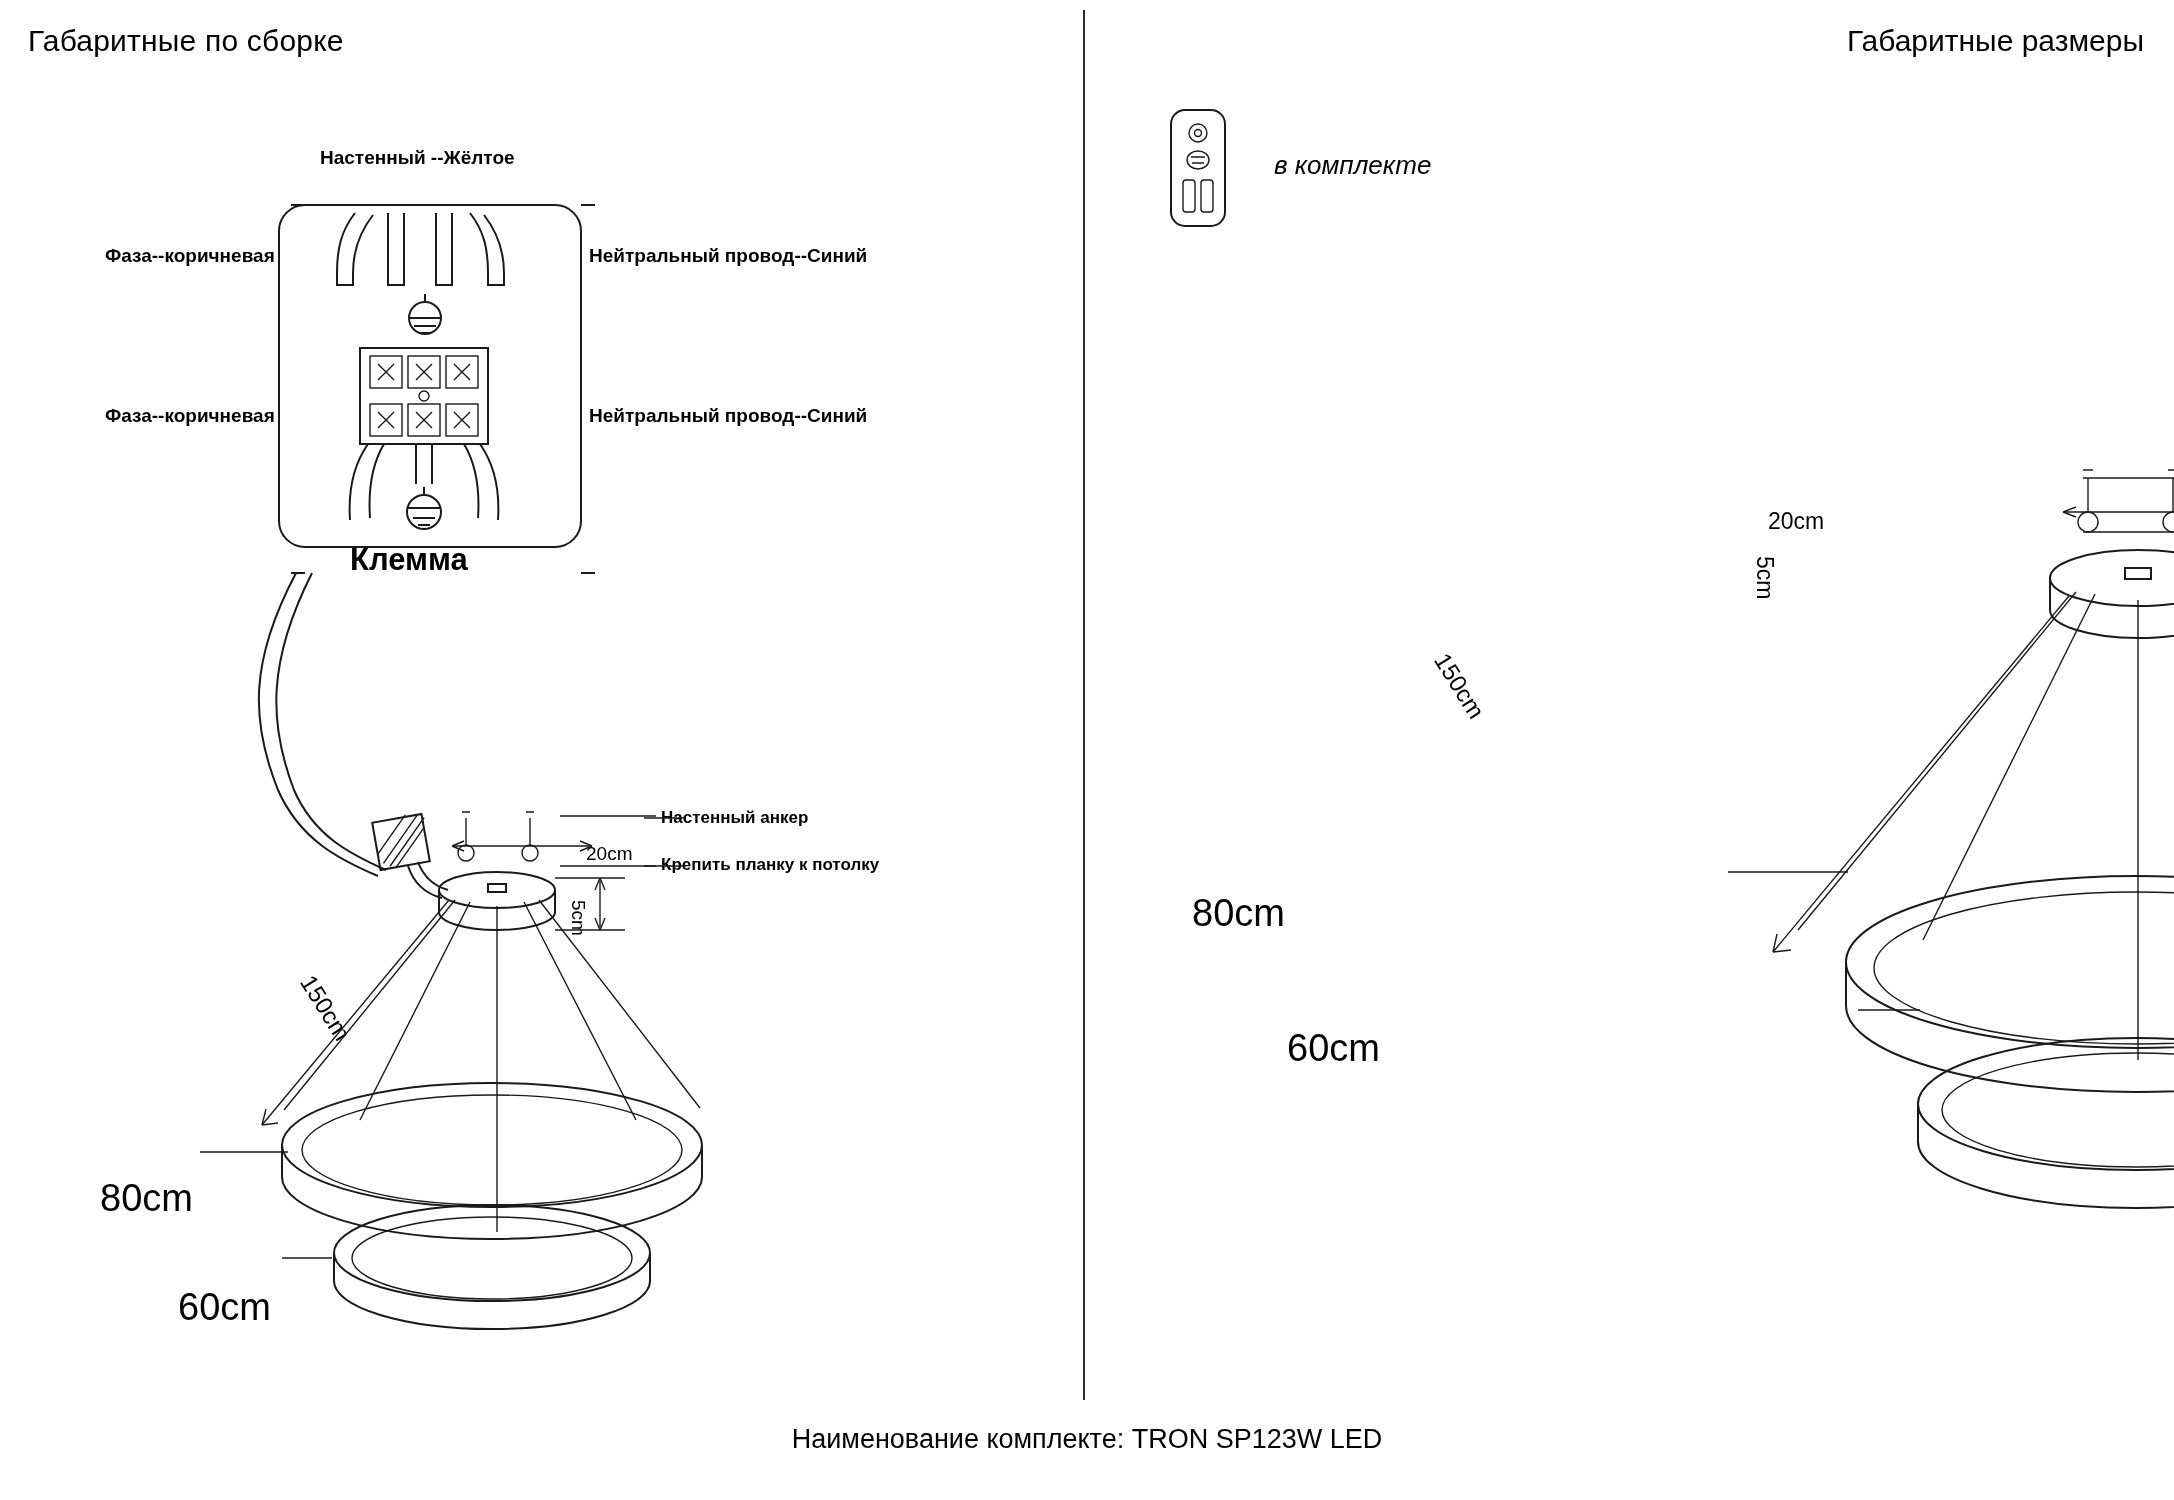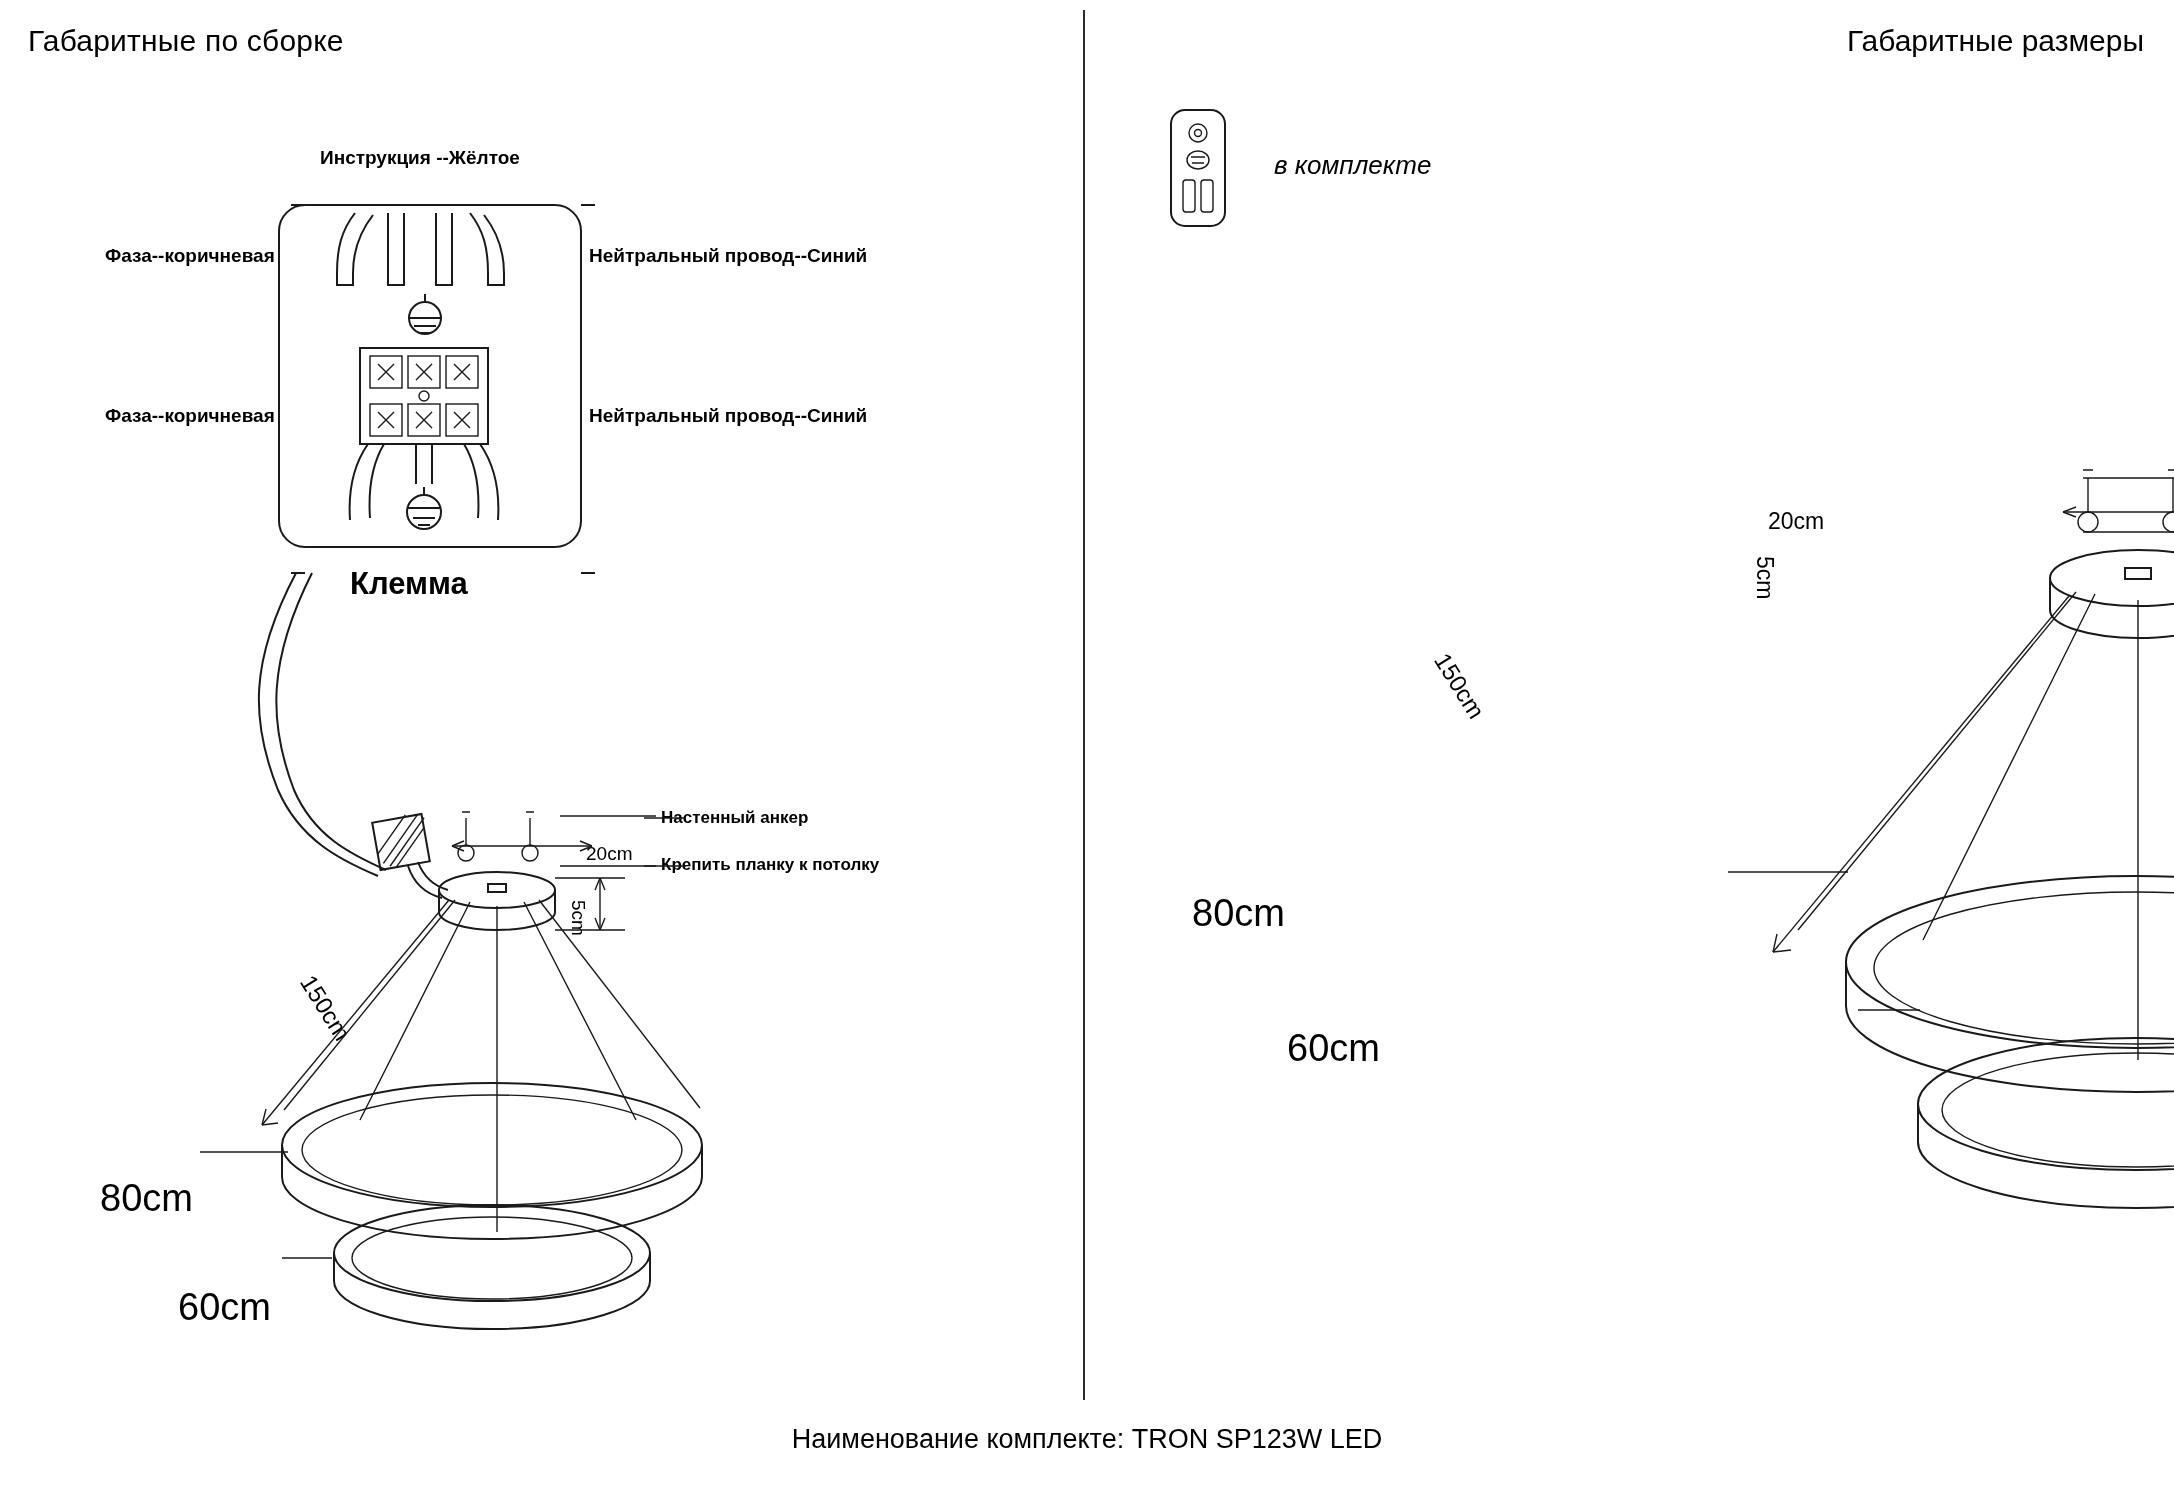--- a/index.html
+++ b/index.html
@@ -93,26 +93,26 @@
 </head>
 <body>
 
 <div class="page">
 
   <div class="divider-v"></div>
 
   <div class="title-left">Габаритные по сборке</div>
   <div class="title-right">Габаритные размеры</div>
 
-  <div class="lbl" style="left:320px; top:147px;">Инструкция --Жёлтое</div>
+  <div class="lbl" style="left:320px; top:147px;">Настенный --Жёлтое</div>
   <div class="lbl" style="left:105px; top:245px;">Фаза--коричневая</div>
   <div class="lbl" style="left:589px; top:245px;">Нейтральный провод--Синий</div>
   <div class="lbl" style="left:105px; top:405px;">Фаза--коричневая</div>
   <div class="lbl" style="left:589px; top:405px;">Нейтральный провод--Синий</div>
-  <div class="lbl-klemma" style="left:350px; top:566px;">Клемма</div>
+  <div class="lbl-klemma" style="left:350px; top:542px;">Клемма</div>
 
   <div class="lbl-sm" style="left:661px; top:808px;">Настенный анкер</div>
   <div class="lbl-sm" style="left:661px; top:855px;text-align:center;">Крепить планку к потолку</div>
   <div class="dim-sm" style="left:586px; top:843px;">20cm</div>
 
   <div class="dim" style="left:100px; top:1137px;">80cm</div>
   <div class="dim" style="left:178px; top:1246px;">60cm</div>
 
   <div class="dim-sm" style="left:589px; top:900px; transform:rotate(90deg); transform-origin:left top;">5cm</div>
   <div class="dim-sm" style="left:318px; top:970px; transform:rotate(58deg); transform-origin:left top; font-size:24px;">150cm</div>

